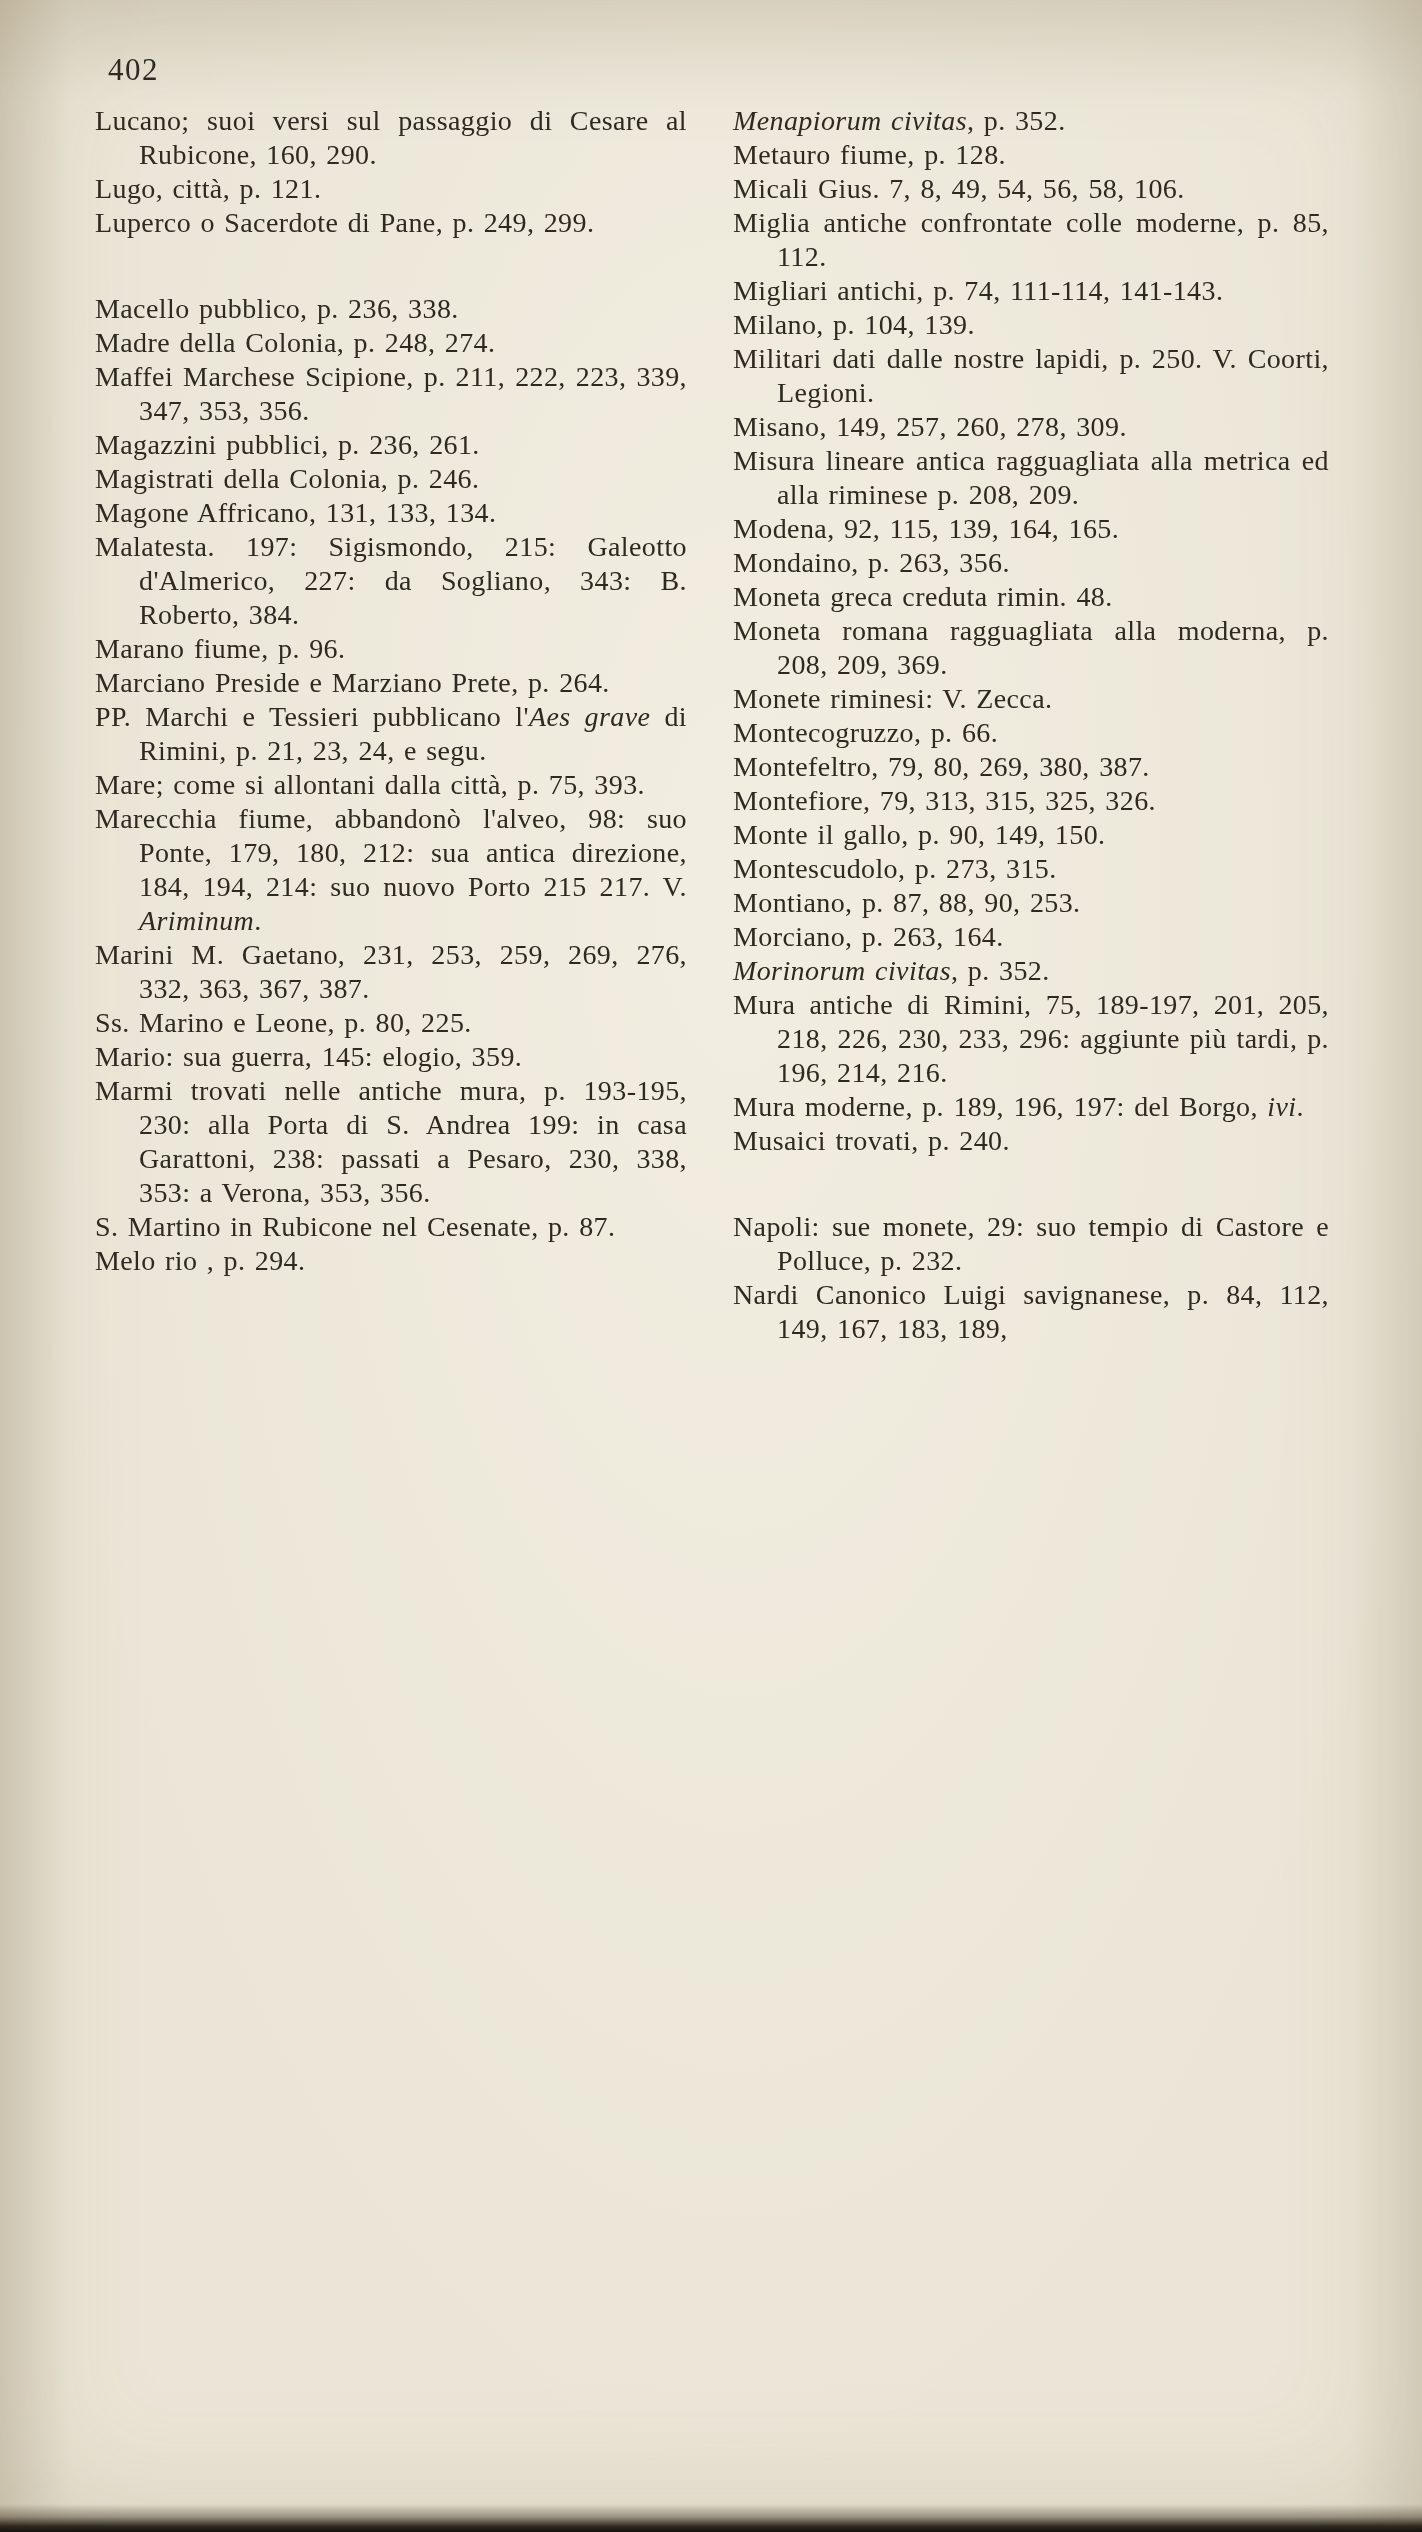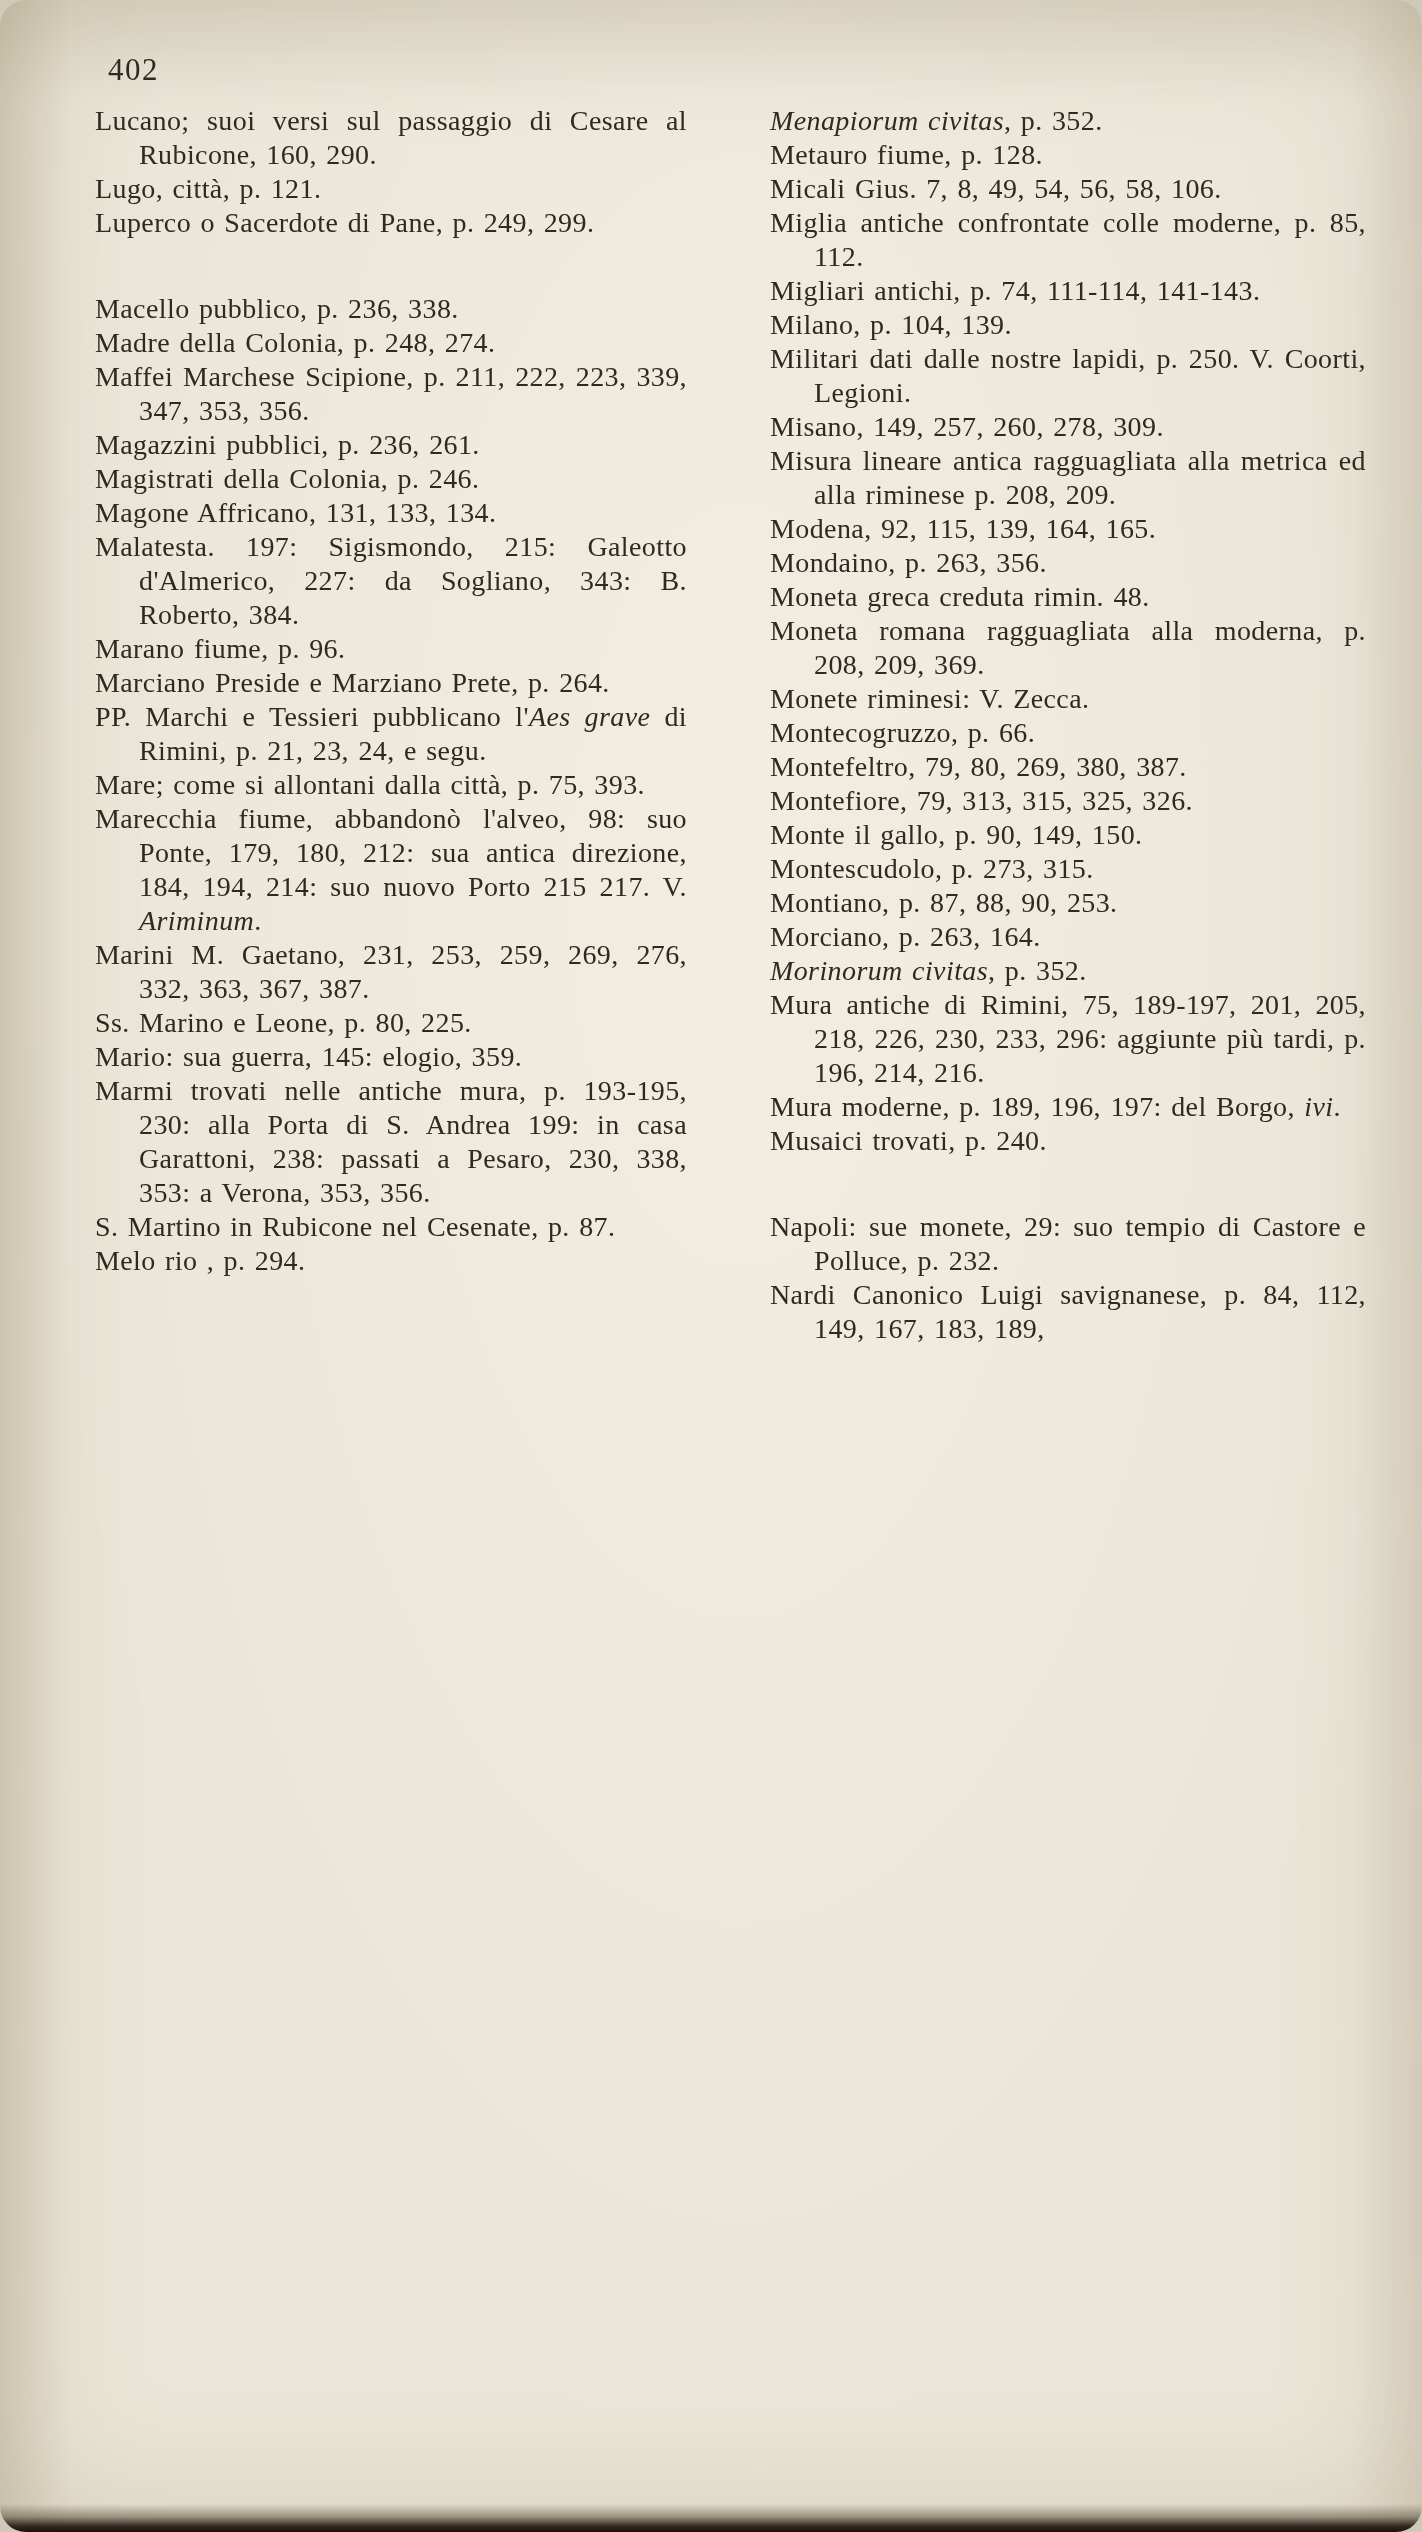--- a/index.html
+++ b/index.html
@@ -14,40 +14,39 @@
     margin: 0;
     overflow: hidden;
     background:
       radial-gradient(ellipse at 52% 35%, rgba(255,253,244,0.35), rgba(255,253,244,0) 72%),
       linear-gradient(90deg, rgba(125,105,70,0.16) 0%, rgba(125,105,70,0) 5%, rgba(125,105,70,0) 95%, rgba(125,105,70,0.10) 100%),
       linear-gradient(180deg, rgba(125,105,70,0.10) 0%, rgba(125,105,70,0) 4%),
       #eae5d6;
     box-shadow: inset 0 0 140px rgba(110, 90, 55, 0.22);
     font-family: "Liberation Serif", "DejaVu Serif", serif;
     color: #2e2a22;
-    border-radius: 26px;
   }
   .page-number {
     position: absolute;
     left: 108px;
     top: 52px;
     font-size: 31px;
     letter-spacing: 1.5px;
   }
   .col {
     position: absolute;
     top: 104px;
     text-align: justify;
     font-size: 28px;
     line-height: 34px;
     letter-spacing: 0.4px;
     word-spacing: 2px;
   }
   .col-left  { left: 95px;  width: 592px; }
-  .col-right { left: 770px; width: 596px; }
+  .col-right { left: 733px; width: 596px; }
   .entry {
     margin: 0;
     padding-left: 44px;
     text-indent: -44px;
   }
   .entry.gap { margin-top: 52px; }
   .it { font-style: italic; }
   .bottom-edge {
     position: absolute;
     left: 0;

